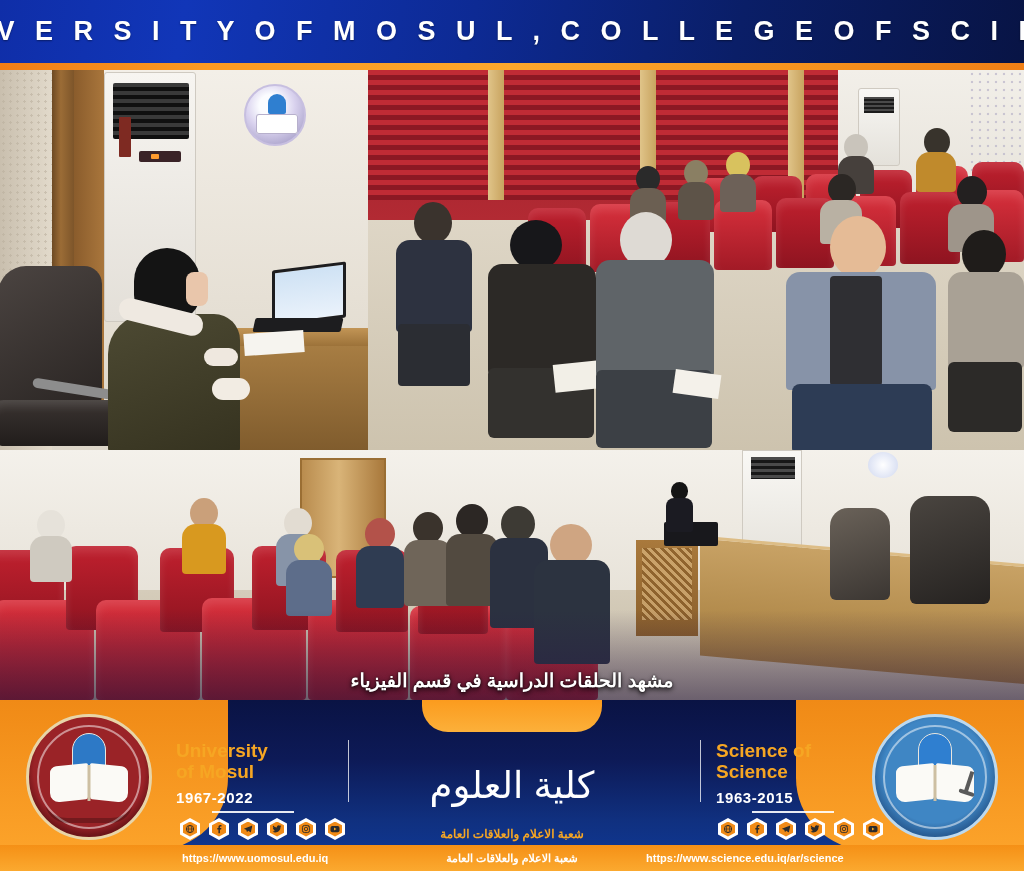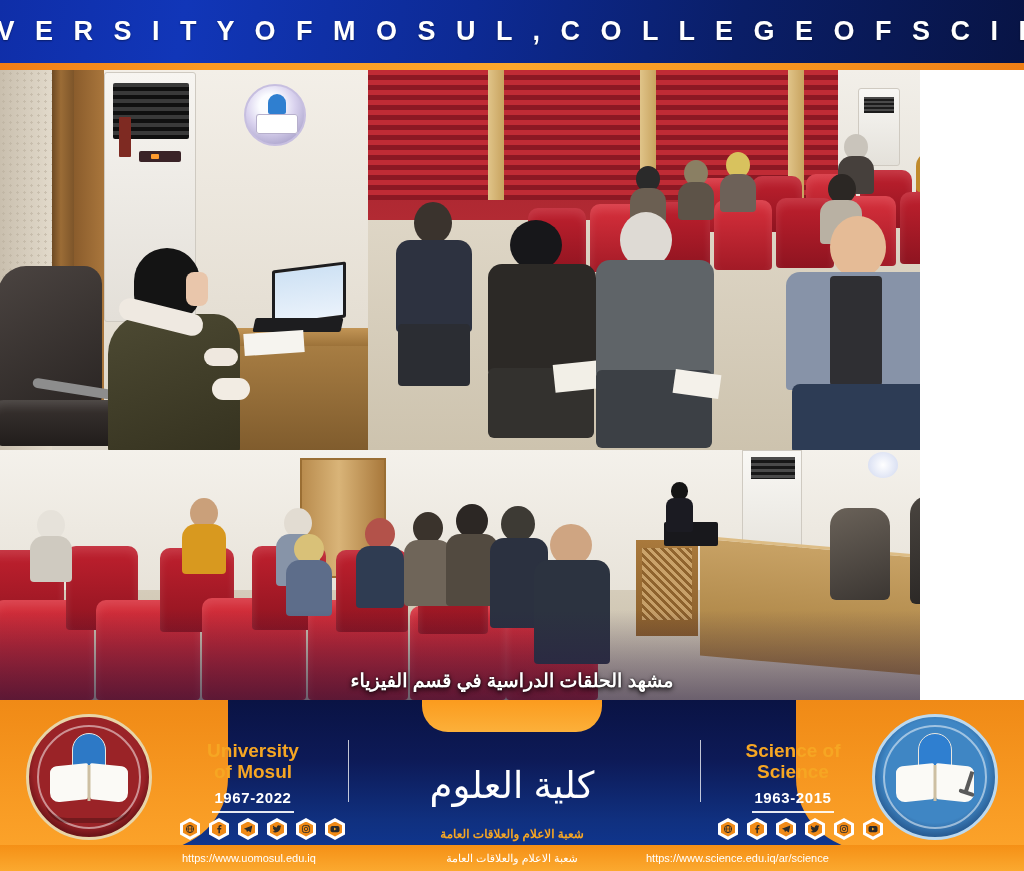--- a/index.html
+++ b/index.html
@@ -22,21 +22,21 @@
     text-shadow:0 1px 2px rgba(0,0,0,.4);
     padding-left:26px;
   }
   .header-rule{
     position:absolute; left:0; top:63px; width:1024px; height:7px;
     background:linear-gradient(90deg,#f07d16 0%,#fb9a22 20%,#fca72c 50%,#f6931e 78%,#ef7f16 100%);
   }
 
   
   .photos{
-    position:absolute; left:0; top:70px; width:920px; height:630px;
+    position:absolute; left:0; top:70px; width:1024px; height:630px;
     background:#e9e4dc; overflow:hidden;
   }
   .photo{ position:absolute; overflow:hidden; }
   .p1{ left:0; top:0; width:368px; height:380px; background:#cfc9c1; }
   .p2{ left:368px; top:0; width:656px; height:380px; background:#b02530; }
   .p3{ left:0; top:380px; width:1024px; height:250px; background:#d8d2c8; }
 
   
   .wall{position:absolute;inset:0;background:linear-gradient(180deg,#f3efe8 0%,#e6e0d5 60%,#ddd6c9 100%);}
 
@@ -144,21 +144,21 @@
     position:absolute; left:50%; transform:translateX(-50%); top:-2px;
     width:180px; height:34px;
     background:linear-gradient(180deg,#fb9a1c,#fcb03a);
     border-radius:0 0 26px 26px;
   }
   .footer .urlbar{
     position:absolute; left:0; bottom:0; width:1024px; height:26px;
     background:linear-gradient(180deg,#f59016,#fba92f);
     display:flex; align-items:center;
   }
-  .urlbar .u{ color:#ffffff; font-size:11px; font-weight:normal; white-space:nowrap; }
+  .urlbar .u{ color:#ffffff; font-size:11px; font-weight:bold; white-space:nowrap; }
   .urlbar .u1{ position:absolute; left:182px; }
   .urlbar .u2{ position:absolute; left:50%; transform:translateX(-50%); direction:rtl; }
   .urlbar .u3{ position:absolute; left:646px; }
 
   .seal{
     position:absolute; top:14px; width:126px; height:126px; border-radius:50%;
     display:flex; align-items:center; justify-content:center;
   }
   .seal-l{ left:26px; background:radial-gradient(circle at 50% 45%,#9a2327 0 62%,#6e1519 72%,#5a1014 100%); border:3px solid #e8d5a8;}
   .seal-r{ left:872px; background:radial-gradient(circle at 50% 45%,#3f86c4 0 58%,#2a5f96 72%,#1d4a7d 100%); border:3px solid #bcd9ef;}
@@ -170,21 +170,21 @@
   .seal .book .pg{ position:absolute; top:0; width:38px; height:36px; background:#fbfaf6; }
   .seal .book .pl{ left:0; border-radius:6px 2px 2px 10px; transform:skewY(-6deg);}
   .seal .book .pr{ right:0; border-radius:2px 6px 10px 2px; transform:skewY(6deg);}
   .seal .spine{ position:absolute; left:50%; transform:translateX(-50%); top:38px; width:3px; height:36px; background:#cdbfa2;}
   .seal .ring-txt{ position:absolute; left:50%; transform:translateX(-50%); bottom:4px; width:88px; height:22px;
     border-radius:0 0 44px 44px; }
   .seal-l .ring-txt{ box-shadow:inset 0 -9px 0 -4px rgba(0,0,0,.25); }
   .seal .micro{ position:absolute; right:14px; top:44px; width:4px; height:22px; background:#5a5a5a; transform:rotate(18deg);}
   .seal .micro:after{content:"";position:absolute;left:-5px;top:20px;width:16px;height:4px;background:#5a5a5a;border-radius:2px;}
 
-  .en-block{ position:absolute; top:40px; text-align:center; }
+  .en-block{ position:absolute; top:40px; text-align:left; }
   .en-l{ left:176px; width:154px; }
   .en-r{ left:716px; width:154px; }
   .en-title{ color:#f6a623; font-size:19px; font-weight:bold; line-height:1.12; }
   .en-years{ color:#ffffff; font-size:15px; font-weight:bold; margin-top:6px; letter-spacing:.6px;}
   .en-underline{ width:82px; height:2px; background:#ffffff; margin:5px auto 0; opacity:.9;}
 
   .divider{ position:absolute; top:40px; width:1px; height:62px; background:rgba(255,255,255,.75); }
   .div-l{ left:348px; } .div-r{ left:700px; }
 
   .ar-block{ position:absolute; left:50%; transform:translateX(-50%); top:26px; width:300px; text-align:center; direction:rtl;}

